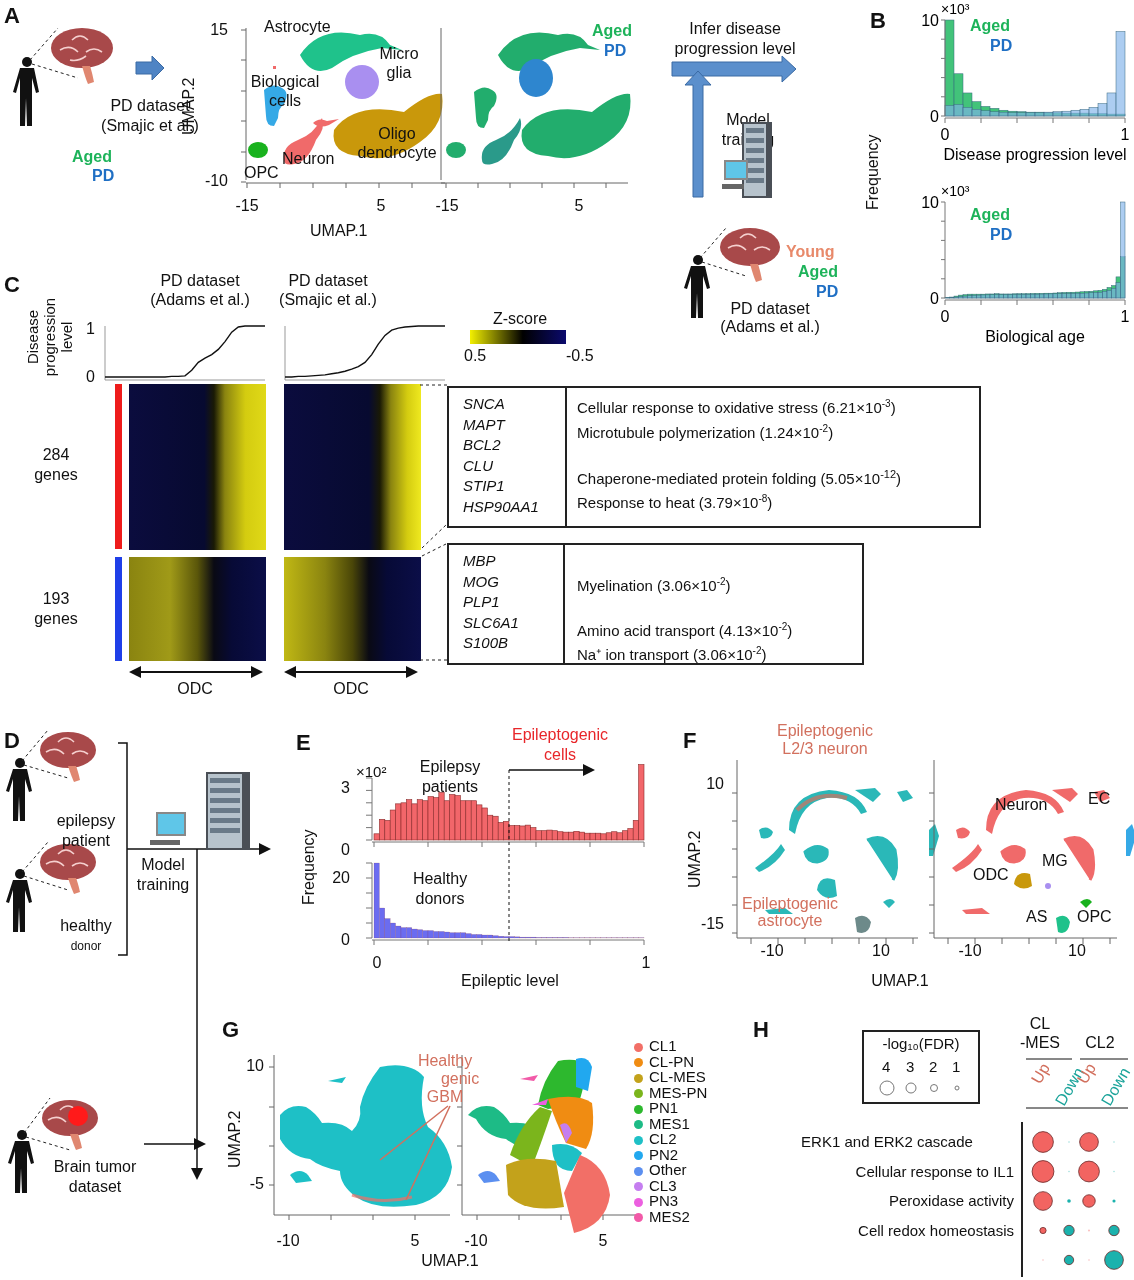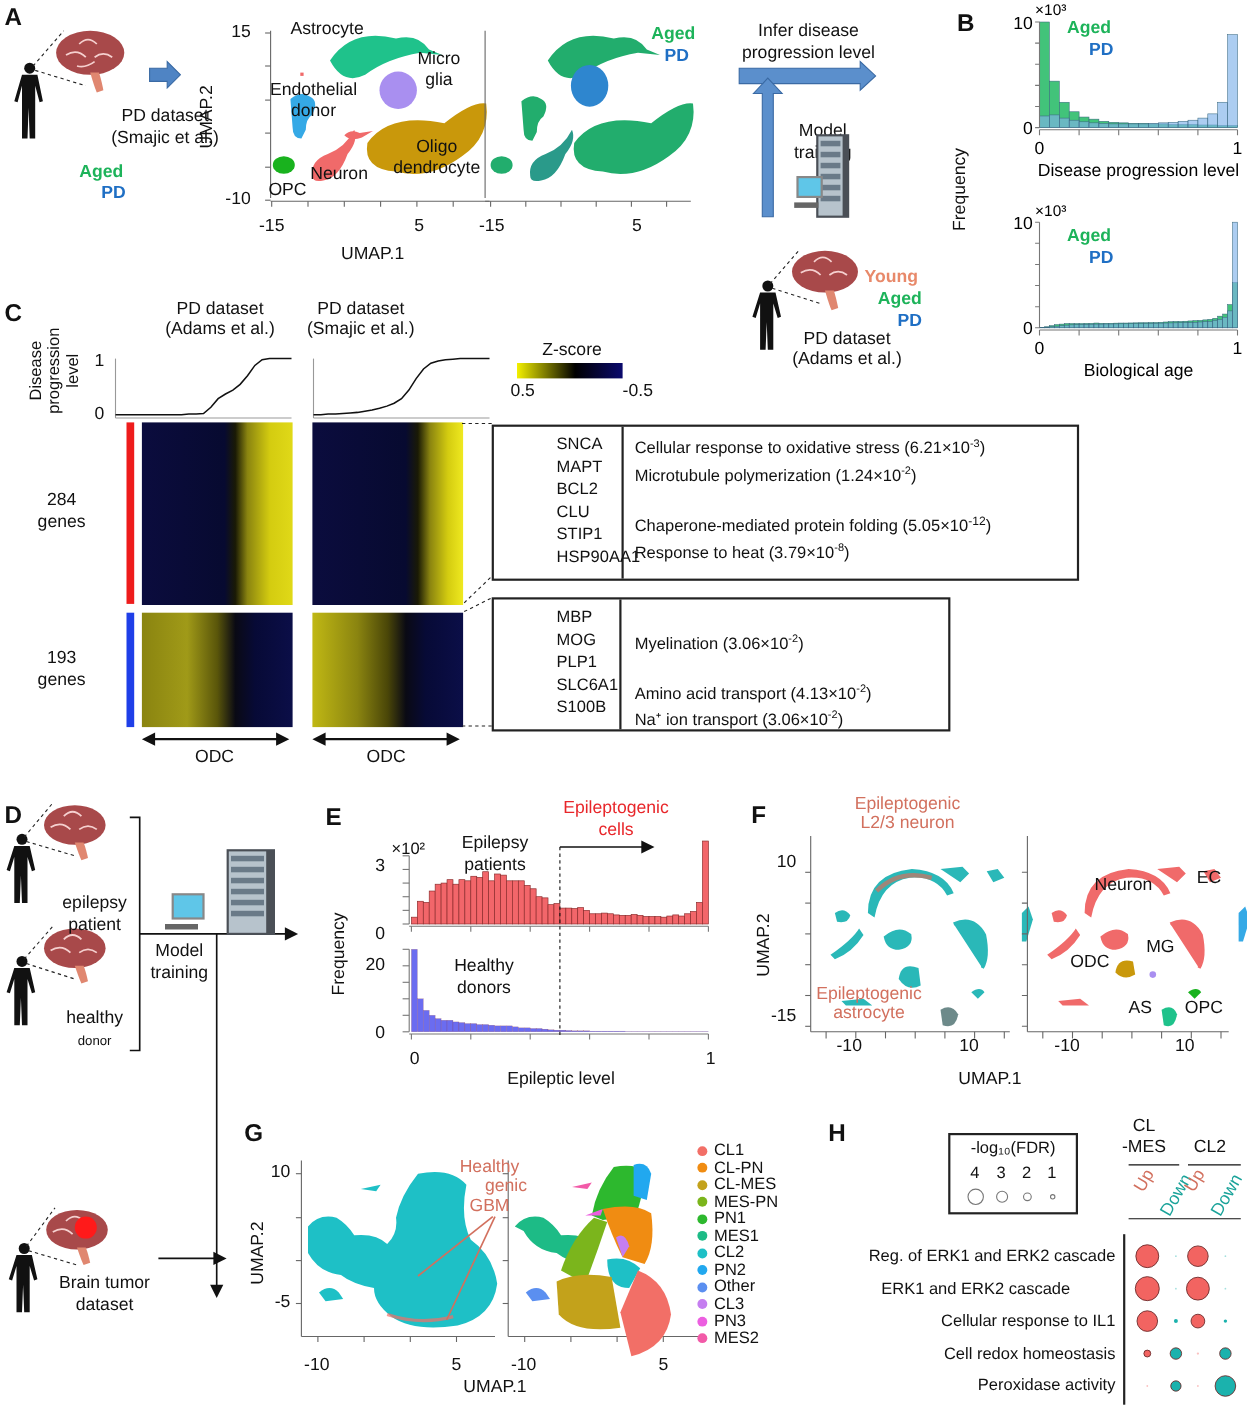--- a/index.html
+++ b/index.html
@@ -10,21 +10,21 @@
   .c{text-align:center;}
   .r{text-align:right;}
   .g{color:#1db35a;font-weight:bold;}
   .b{color:#1f6fc4;font-weight:bold;}
   .y{color:#e8896a;font-weight:bold;}
   .red{color:#e8262a;}
   .sal{color:#d2705e;}
   .teal{color:#1aa39a;}
   svg{position:absolute;overflow:visible;}
   .box{position:absolute;border:2px solid #222;}
-  .genes{position:absolute;font-size:15px;line-height:20.5px;margin-left:43px;}
+  .genes{position:absolute;font-style:italic;font-size:15px;line-height:20.5px;}
   .terms{position:absolute;font-size:15px;line-height:20.5px;white-space:nowrap;}
   .rot{position:absolute;transform:rotate(-90deg);transform-origin:left top;white-space:nowrap;font-size:15px;}
   .legend-dot{display:inline-block;width:9px;height:9px;border-radius:50%;margin-right:6px;vertical-align:middle;}
   .leg-item{font-size:15px;line-height:15.5px;white-space:nowrap;}
 </style>
 </head>
 <body>
 
 <div class="plabel" style="left:4px;top:3px">A</div>
 
@@ -77,21 +77,21 @@
 </svg>
 <div class="t r" style="left:188px;top:21px;width:40px;font-size:16px">15</div>
 <div class="t r" style="left:188px;top:172px;width:40px;font-size:16px">-10</div>
 <div class="t c" style="left:232px;top:197px;width:30px;font-size:16px">-15</div>
 <div class="t c" style="left:366px;top:197px;width:30px;font-size:16px">5</div>
 <div class="t" style="left:310px;top:222px;font-size:16px">UMAP.1</div>
 <div class="rot" style="left:180px;top:135px;font-size:16px">UMAP.2</div>
 
 <div class="t" style="left:264px;top:18px;font-size:16px">Astrocyte</div>
 <div class="t c" style="left:374px;top:44px;width:50px;font-size:16px;white-space:normal;line-height:19px">Micro glia</div>
-<div class="t c" style="left:240px;top:72px;width:90px;font-size:16px;white-space:normal;line-height:19px">Endothelial donor</div>
+<div class="t c" style="left:240px;top:72px;width:90px;font-size:16px;white-space:normal;line-height:19px">Biological cells</div>
 <div class="t c" style="left:352px;top:124px;width:90px;font-size:16px;white-space:normal;line-height:19px">Oligo dendrocyte</div>
 <div class="t" style="left:282px;top:150px;font-size:16px">Neuron</div>
 <div class="t" style="left:244px;top:164px;font-size:16px">OPC</div>
 
 <svg style="left:438px;top:20px" width="200" height="170">
   <line x1="3" y1="8" x2="3" y2="160" stroke="#666"></line>
   <line x1="3" y1="163" x2="190" y2="163" stroke="#666"></line>
   <g stroke="#666">
       <line x1="8" y1="163" x2="8" y2="168"></line>
       <line x1="40" y1="163" x2="40" y2="168"></line>
@@ -798,25 +798,24 @@
   <line x1="6" y1="4" x2="52" y2="4" stroke="#111"></line>
   <line x1="60" y1="4" x2="108" y2="4" stroke="#111"></line>
   <line x1="6" y1="53" x2="108" y2="53" stroke="#111"></line>
 </svg>
 <div class="abs" style="left:1028px;top:1078px;transform:rotate(-60deg);transform-origin:left top;font-size:16px;white-space:nowrap"><span class="sal">Up</span></div>
 <div class="abs" style="left:1052px;top:1100px;transform:rotate(-60deg);transform-origin:left top;font-size:16px;white-space:nowrap"><span class="teal">Down</span></div>
 <div class="abs" style="left:1074px;top:1078px;transform:rotate(-60deg);transform-origin:left top;font-size:16px;white-space:nowrap"><span class="sal">Up</span></div>
 <div class="abs" style="left:1098px;top:1100px;transform:rotate(-60deg);transform-origin:left top;font-size:16px;white-space:nowrap"><span class="teal">Down</span></div>
 <div class="abs" style="left:1021px;top:1122px;width:1.5px;height:155px;background:#222"></div>
 <div class="abs" id="h-terms" style="left:760px;top:1127px;width:254px">
-    <div style="text-align: right; font-size: 15px; line-height: 29.5px; white-space: nowrap;">Reg. of ERK1 and ERK2 cascade</div>
     <div style="text-align: center; font-size: 15px; line-height: 29.5px; white-space: nowrap;">ERK1 and ERK2 cascade</div>
     <div style="text-align: right; font-size: 15px; line-height: 29.5px; white-space: nowrap;">Cellular response to IL1</div>
+    <div style="text-align: right; font-size: 15px; line-height: 29.5px; white-space: nowrap;">Peroxidase activity</div>
     <div style="text-align: right; font-size: 15px; line-height: 29.5px; white-space: nowrap;">Cell redox homeostasis</div>
-    <div style="text-align: right; font-size: 15px; line-height: 29.5px; white-space: nowrap;">Peroxidase activity</div>
   </div>
 <svg id="h-dots" style="left:1022px;top:1122px" width="112" height="158">
     <circle cx="21" cy="20" r="10.4" fill="#f26461" stroke="#6a2a2a" stroke-width="0.8" fill-opacity="1"></circle>
     <circle cx="47" cy="20" r="0.8" fill="#1bb2ad" stroke="none" stroke-width="0.8" fill-opacity="0.4"></circle>
     <circle cx="67" cy="20" r="9.360000000000001" fill="#f26461" stroke="#6a2a2a" stroke-width="0.8" fill-opacity="1"></circle>
     <circle cx="92" cy="20" r="0.8" fill="#1bb2ad" stroke="none" stroke-width="0.8" fill-opacity="0.4"></circle>
     <circle cx="21" cy="49.5" r="10.920000000000002" fill="#f26461" stroke="#6a2a2a" stroke-width="0.8" fill-opacity="1"></circle>
     <circle cx="47" cy="49.5" r="0.8" fill="#1bb2ad" stroke="none" stroke-width="0.8" fill-opacity="0.4"></circle>
     <circle cx="67" cy="49.5" r="10.4" fill="#f26461" stroke="#6a2a2a" stroke-width="0.8" fill-opacity="1"></circle>
     <circle cx="92" cy="49.5" r="0.8" fill="#1bb2ad" stroke="none" stroke-width="0.8" fill-opacity="0.4"></circle>

